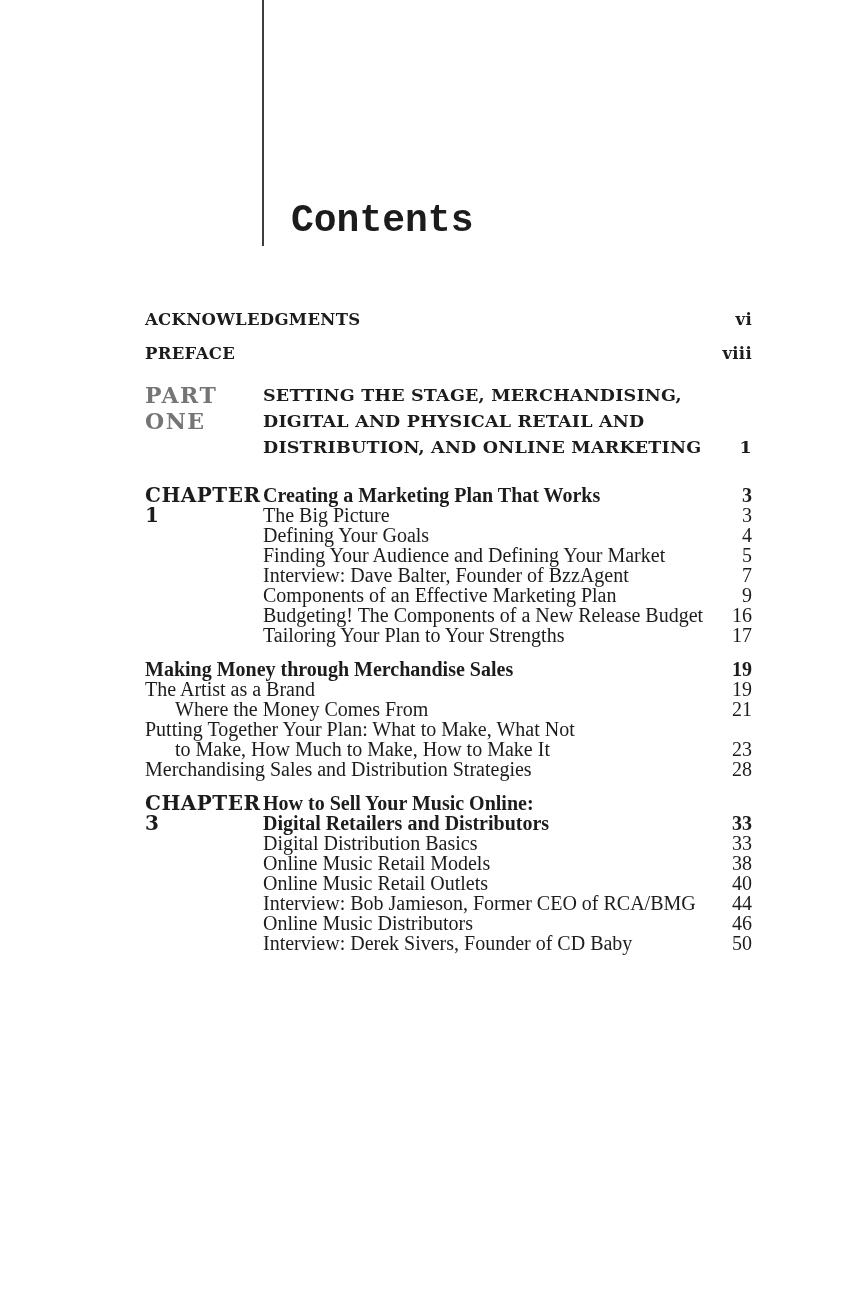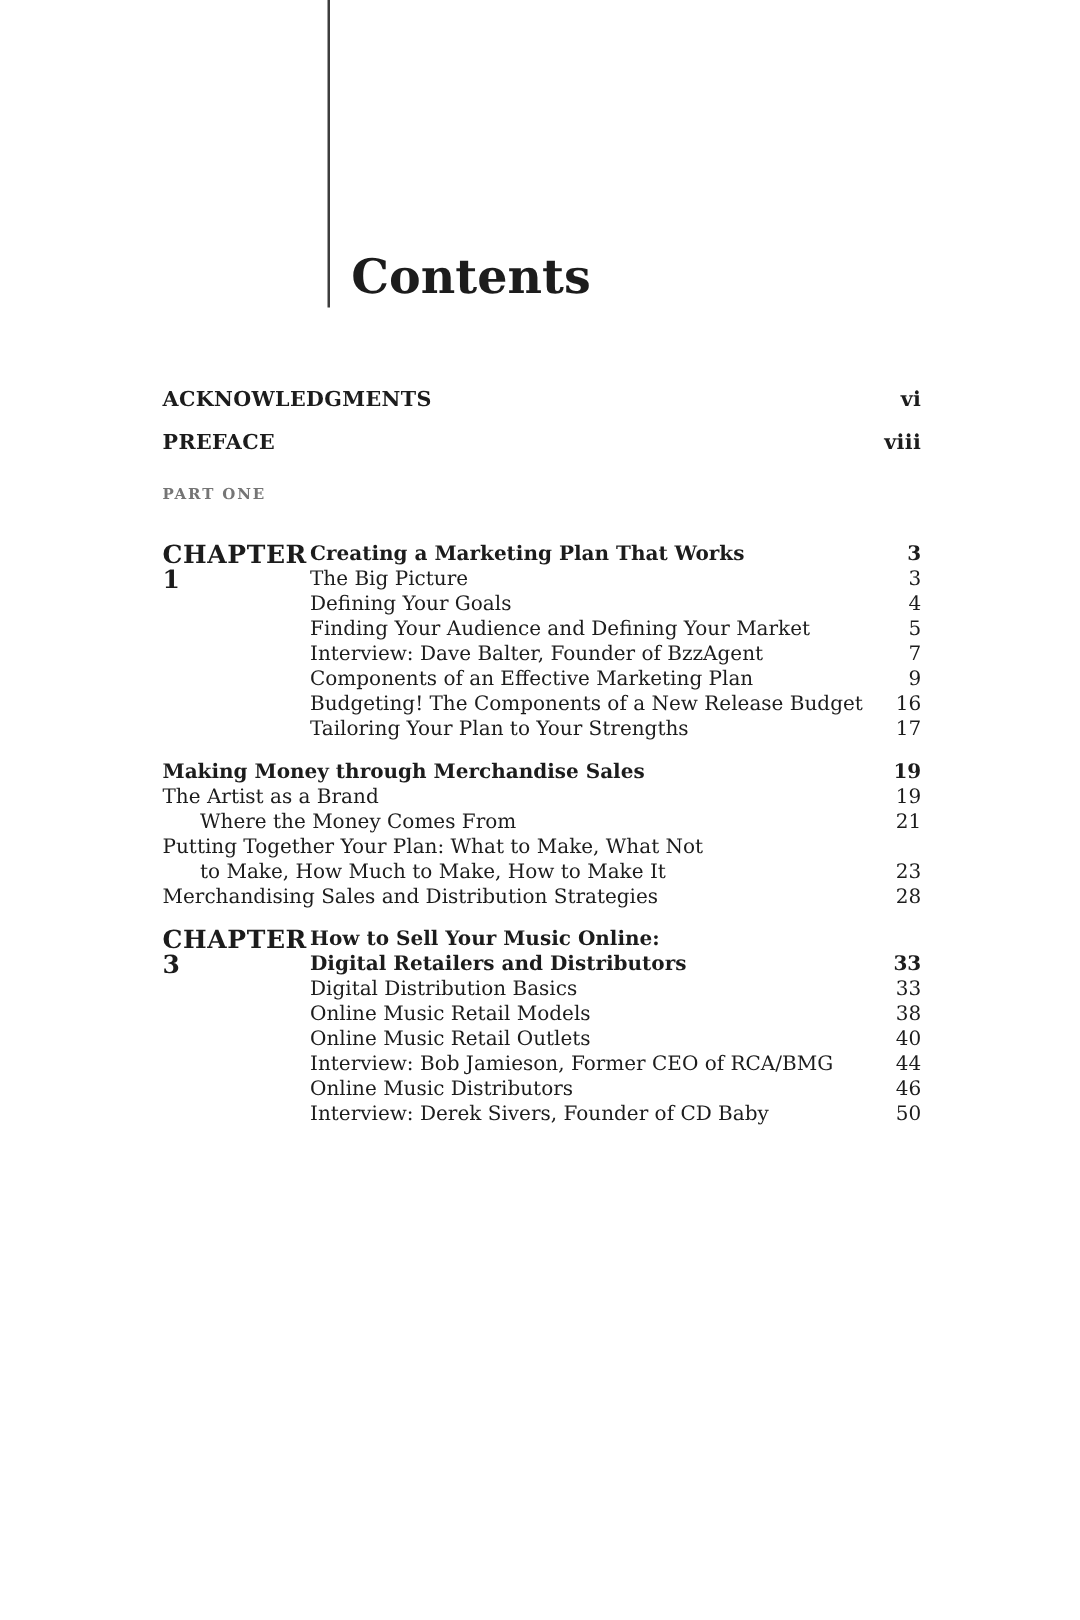--- a/index.html
+++ b/index.html
@@ -13,67 +13,68 @@
     overflow: hidden;
   }
   .rule {
     position: absolute;
     left: 262px; top: 0;
     width: 2px; height: 246px;
     background: #3d3d3d;
   }
   .title {
     position: absolute;
-    left: 281px; top: 198px;
+    left: 291px; top: 198px;
     margin: 0;
     font-size: 38px;
     line-height: 1.2;
     font-weight: 700;
+    font-family: Liberation Mono, monospace;
   }
   .toc {
     position: absolute;
-    left: 130px; top: 310px;
+    left: 145px; top: 310px;
     width: 607px;
   }
   .fm-row {
     display: flex;
     justify-content: space-between;
     align-items: baseline;
     font-weight: 700;
     font-size: 16.5px;
     line-height: 20px;
     letter-spacing: 0.3px;
     margin-bottom: 14px;
   }
   .part { display: flex; margin-top: 18px; margin-bottom: 25px; }
   .part-label {
     flex: 0 0 118px;
     color: #757575;
     font-weight: 700;
-    font-size: 12px;
+    font-size: 22px;
     line-height: 26px;
     letter-spacing: 1.5px;
   }
   .part-body {
     flex: 1;
     font-weight: 700;
     font-size: 17.5px;
     line-height: 26px;
     letter-spacing: 0.2px;
   }
   .part-line { display: flex; justify-content: space-between; align-items: baseline; white-space: nowrap; }
   .chapter { display: flex; margin-top: 14px; }
   .ch-label {
     flex: 0 0 118px;
     font-weight: 700;
     font-size: 20px;
     line-height: 20px;
     letter-spacing: 0.5px;
   }
-  .ch-body { flex: 1; font-size: 16px; line-height: 20px; }
+  .ch-body { flex: 1; font-size: 20px; line-height: 20px; font-family: Liberation Serif, serif; }
   .line { display: flex; justify-content: space-between; align-items: baseline; }
   .line.bold { font-weight: 700; }
   .cont { padding-left: 30px; text-align: center; }
   .pg { margin-left: 14px; white-space: nowrap; }
 </style>
 </head>
 <body>
 
 <div class="page">
 
@@ -87,20 +88,32 @@
       <span>ACKNOWLEDGMENTS</span>
       <span class="pg">vi</span>
     </div>
     <div class="fm-row">
       <span>PREFACE</span>
       <span class="pg">viii</span>
     </div>
 
     <section class="part">
       <div class="part-label">PART ONE</div>
+      <div class="part-body">
+        <div class="part-line">
+          <span>SETTING THE STAGE, MERCHANDISING,</span>
+        </div>
+        <div class="part-line">
+          <span>DIGITAL AND PHYSICAL RETAIL AND</span>
+        </div>
+        <div class="part-line">
+          <span>DISTRIBUTION, AND ONLINE MARKETING</span>
+          <span class="pg">1</span>
+        </div>
+      </div>
     </section>
 
     <section class="chapter">
       <div class="ch-label">CHAPTER 1</div>
       <div class="ch-body">
         <div class="line bold">
           <span>Creating a Marketing Plan That Works</span>
           <span class="pg">3</span>
         </div>
         <div class="line">

